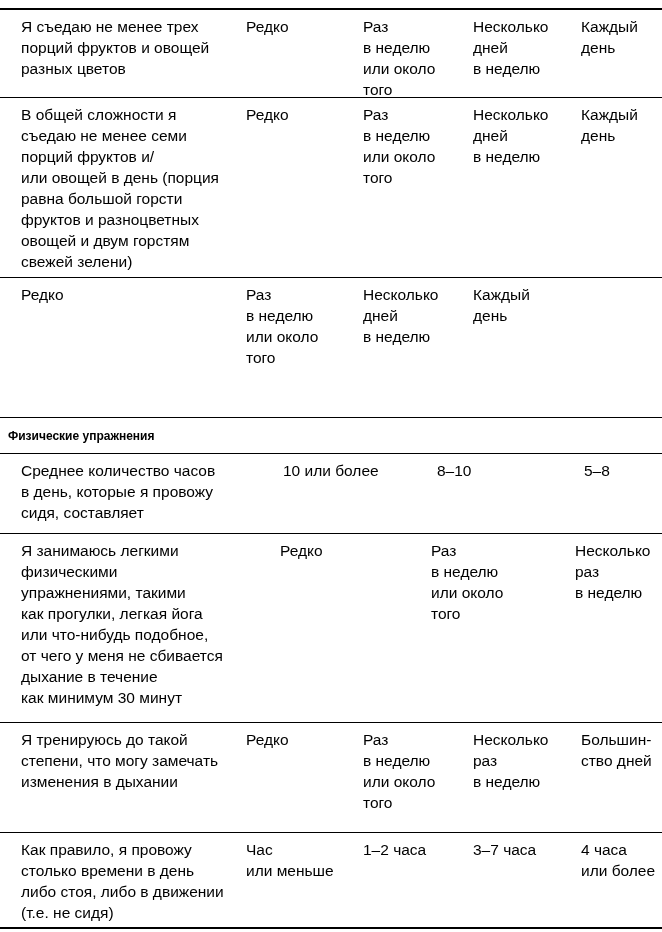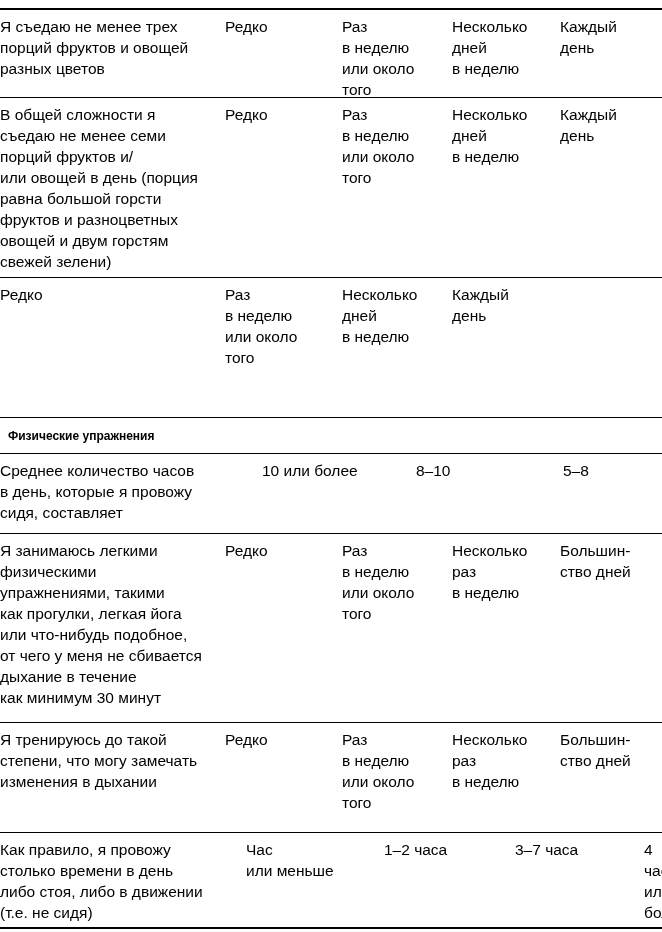--- a/index.html
+++ b/index.html
@@ -14,21 +14,21 @@
     overflow: hidden;
   }
   .qtable {
     margin-top: 8px;
     border-top: 2px solid #000000;
     border-bottom: 2px solid #000000;
   }
   .trow {
     display: grid;
     grid-template-columns: 225px 117px 110px 108px 1fr;
-    padding-left: 0;
+    padding-left: 21px;
     border-bottom: 1px solid #000000;
   }
   .trow.last { border-bottom: none; }
   .cell {
     padding-top: 6px;
     padding-right: 4px;
     font-size: 15.5px;
     line-height: 21px;
     white-space: pre-line;
     overflow: hidden;
@@ -39,23 +39,23 @@
     font-size: 12px;
     font-weight: 700;
     line-height: 21px;
   }
   
   .r-a { height: 88px; }
   .r-b { height: 180px; }
   .r-c { height: 140px; }
   .r-hd { height: 36px; }
   .r-d { height: 80px; gap: 37px; }
-  .r-e { height: 189px; }
+  .r-e { height: 189px; gap: 34px; }
   .r-f { height: 110px; }
-  .r-g { height: 94px; gap: 21px; }
+  .r-g { height: 94px; }
 </style>
 </head>
 <body>
 
 <div class="page">
   <div class="qtable">
 
     <div class="trow r-a">
       <div class="cell">Я съедаю не менее трех
 порций фруктов и овощей

